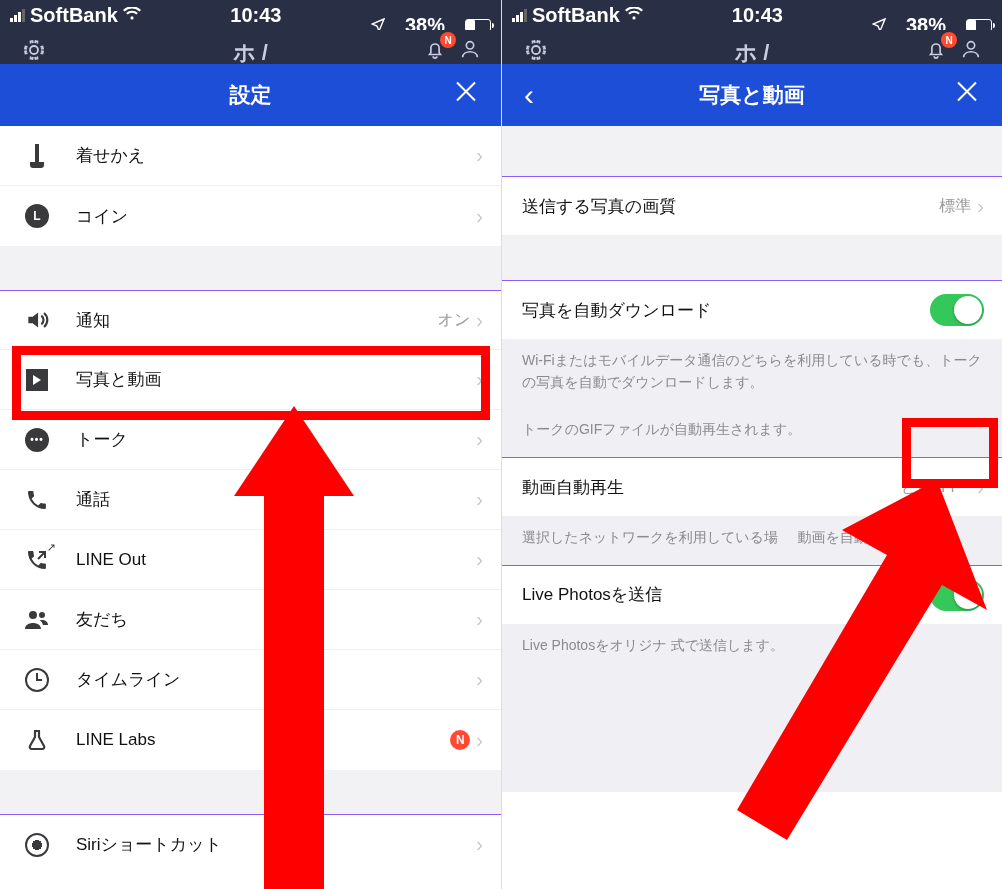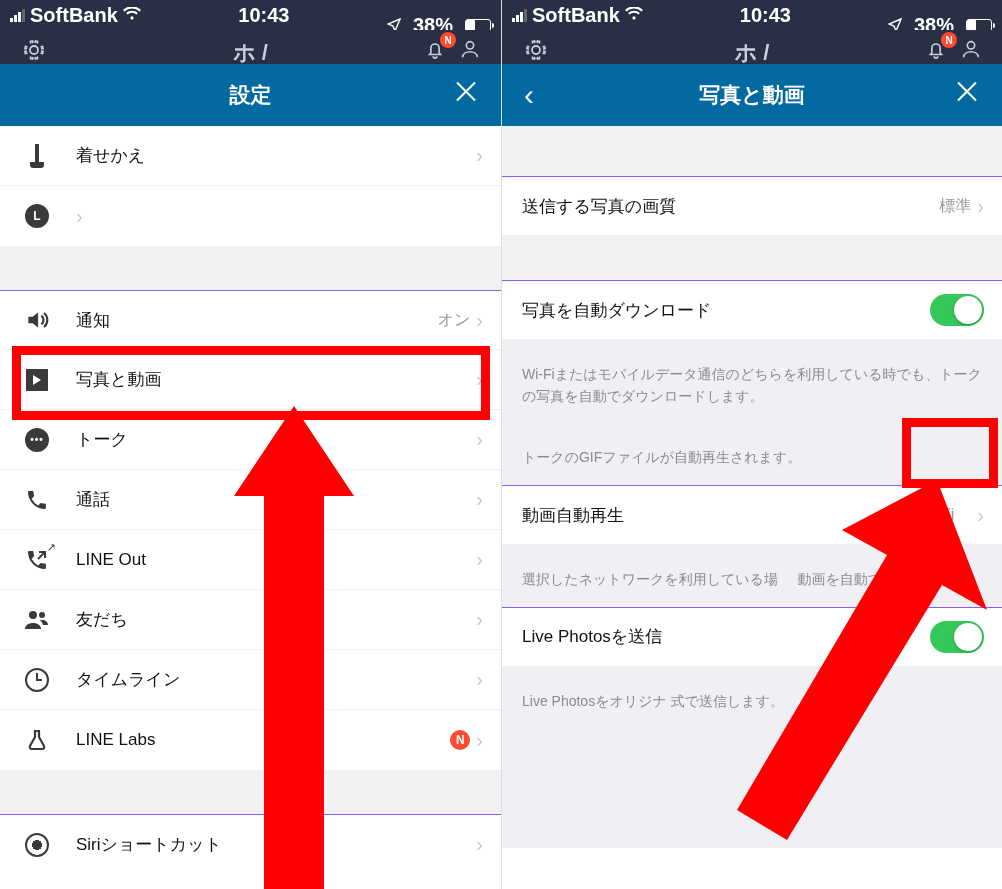--- a/index.html
+++ b/index.html
@@ -24,21 +24,21 @@
     background: #292f44;
     color: #fff;
     display: flex;
     align-items: center;
     justify-content: space-between;
     padding: 0 10px;
     font-size: 20px;
     font-weight: 600;
   }
   .status-left { display: flex; align-items: center; gap: 5px; }
-  .status-right { display: flex; align-items: center; gap: 12px; margin-top: 20px; }
+  .status-right { display: flex; align-items: center; gap: 20px; margin-top: 20px; }
   .signal { display: inline-flex; align-items: flex-end; gap: 1px; }
   .signal i { width: 3px; background: #fff; }
   .signal i:nth-child(1){height:4px}.signal i:nth-child(2){height:7px}.signal i:nth-child(3){height:10px}.signal i:nth-child(4){height:13px;background:#666}
   .wifi { font-size: 14px; }
   .battery {
     width: 26px; height: 13px; border: 1.5px solid #fff; border-radius: 3px;
     position: relative; display: inline-block;
   }
   .battery::after {
     content:''; position:absolute; right:-4px; top:3px; width:2px; height:5px; background:#fff; border-radius:0 2px 2px 0;
@@ -60,21 +60,21 @@
   }
   .app-top .bell .n-badge {
     position:absolute; top:-6px; right:-10px; background:#ff4a31; color:#fff; width:16px; height:16px;
     border-radius:50%; font-size:10px; display:flex; align-items:center; justify-content:center; font-weight:700;
   }
   .app-top .person {
     position:absolute; right:20px; top:8px; color:#c8cedf; font-size:20px;
   }
   .nav-header {
     height: 62px;
-    background: #0369a1;
+    background: #1d4ed8;
     color: #fff;
     display: flex;
     align-items: center;
     justify-content: center;
     position: relative;
     font-size: 21px;
     font-weight: 700;
   }
   .nav-header .close, .nav-header .back {
     position: absolute;
@@ -108,21 +108,21 @@
   .row .chev { color:#c7c7cc; font-size:20px; }
   .row .n-badge {
     background:#ff4a31; color:#fff; width:20px; height:20px;
     border-radius:50%; font-size:12px; display:flex; align-items:center; justify-content:center;
     font-weight:700; margin-right:6px;
   }
   .row.no-border { border-bottom:none; }
   .row.first-in-section { border-top:1px solid #8b5cf6; }
   .footer-text {
     font-size: 14px; color:#8a8a8f; padding: 10px 20px 16px;
-    background:#efeff4; line-height:1.55;margin-top:14px;
+    background:#efeff4; line-height:1.55;
   }
   .toggle {
     width: 54px; height: 32px; border-radius: 16px;
     background: #34c759; position: relative; flex-shrink:0;
   }
   .toggle .knob {
     position:absolute; right:2px; top:2px; width:28px; height:28px; border-radius:50%;
     background:#fff; box-shadow:0 1px 3px rgba(0,0,0,.3);
   }
   .dark-square { width:22px;height:22px;background:#3a3a3c;display:flex;align-items:center;justify-content:center; }
@@ -226,20 +226,21 @@
       <span class="ico">
           <span class="brush"></span>
         </span>
       <span class="label">着せかえ</span>
       <span class="chev">›</span>
     </div>
     <div class="row no-border">
       <span class="ico">
           <span class="dark-circle">L</span>
         </span>
+      <span class="label">コイン</span>
       <span class="chev">›</span>
     </div>
 
     <div class="section-gap"></div>
 
     <div class="row first-in-section">
       <span class="ico speaker">
         <svg width="26" height="26" viewBox="0 0 24 24">
             <path fill="#3a3a3c" d="M4 9v6h4l5 4V5L8 9H4z"></path>
             <path fill="none" stroke="#3a3a3c" stroke-width="2" d="M16 8a5 5 0 010 8M18.5 5.5a8.5 8.5 0 010 13"></path>

